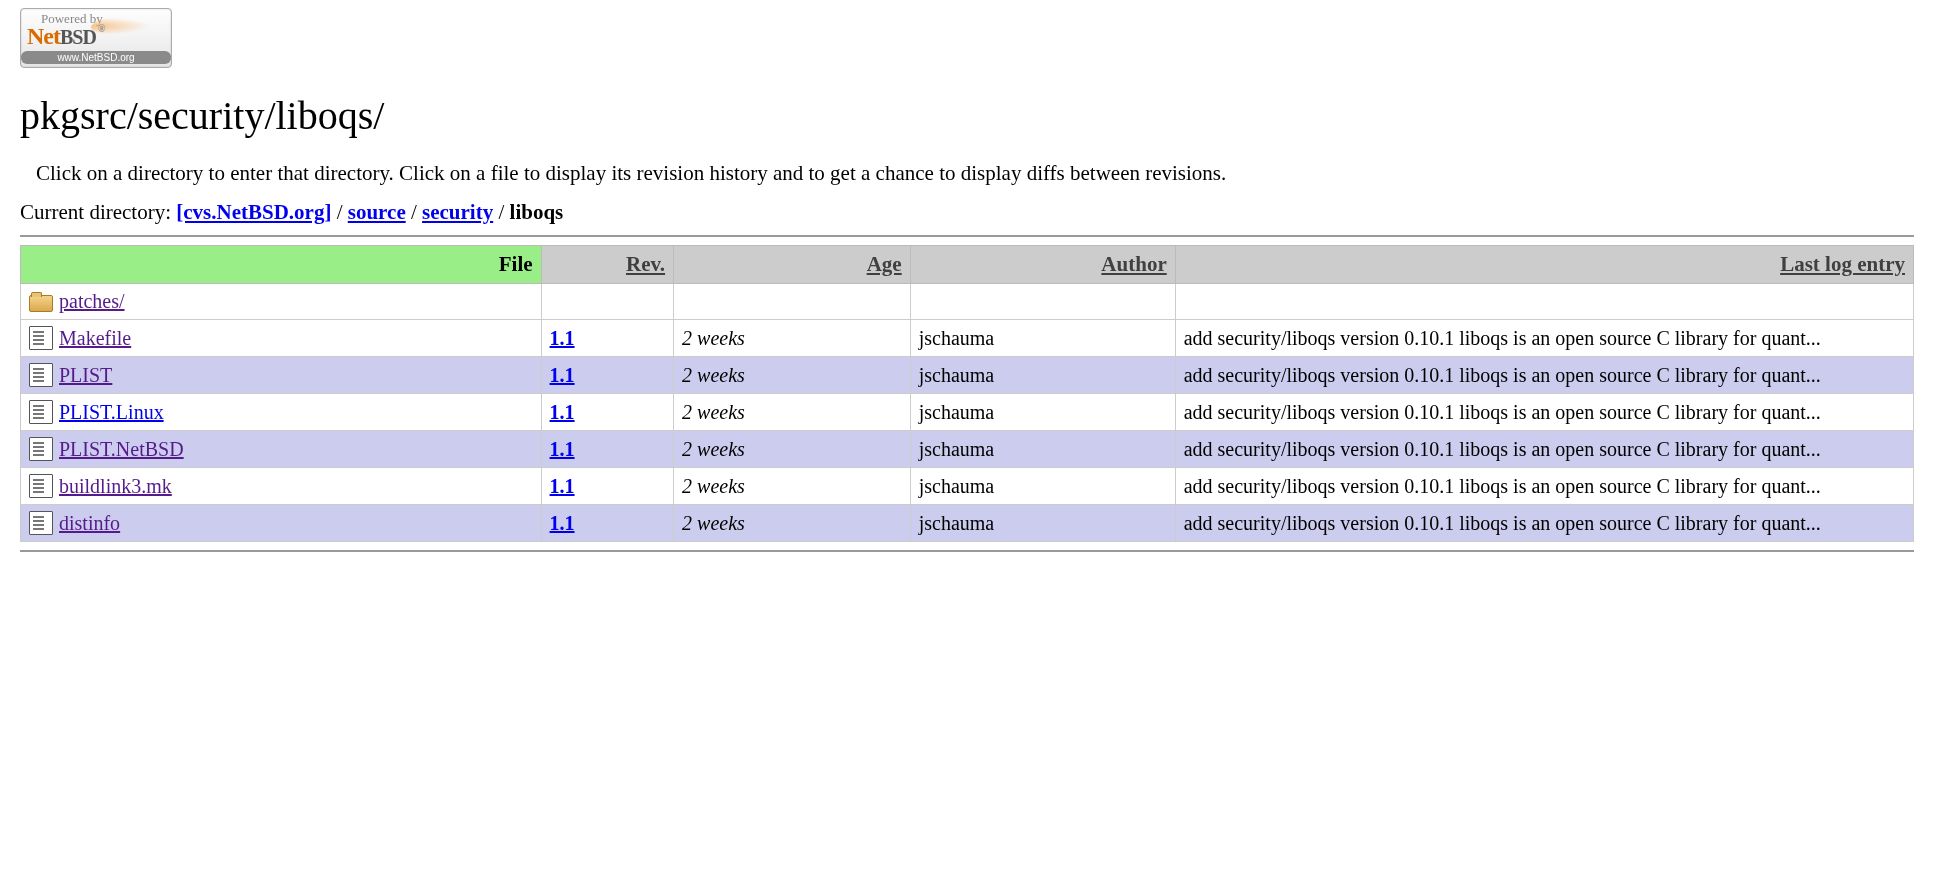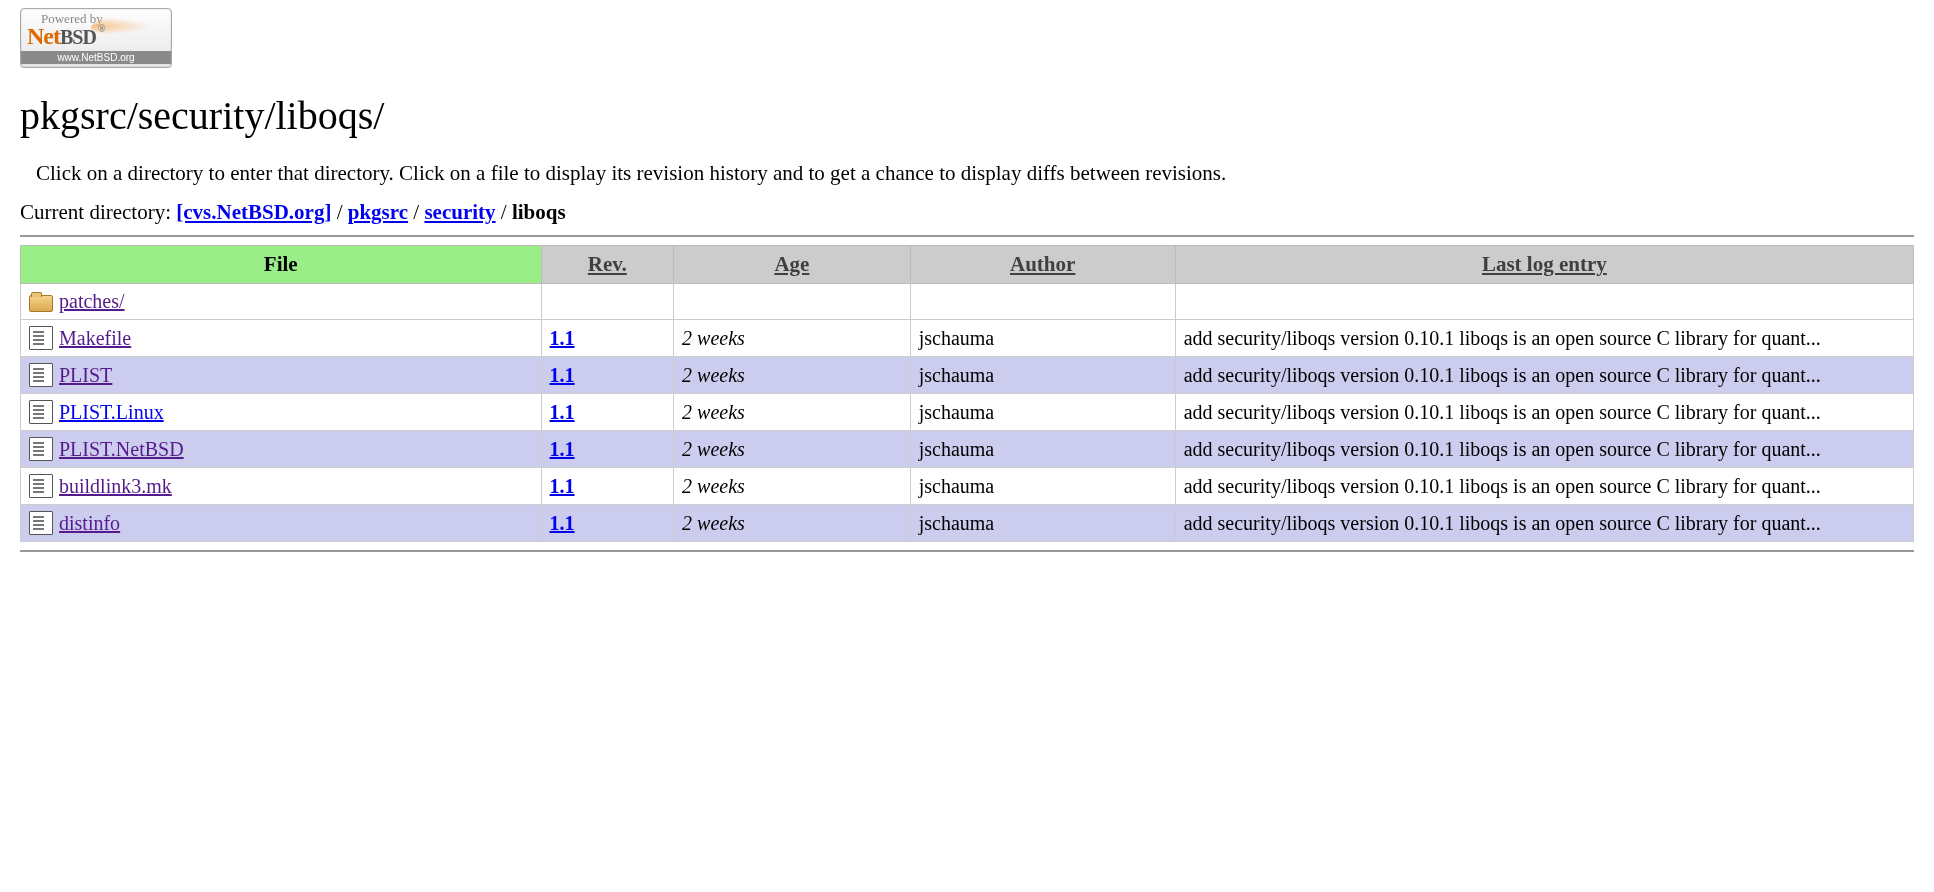--- a/index.html
+++ b/index.html
@@ -76,20 +76,21 @@
     position: absolute;
     bottom: 3px;
     left: 0;
     right: 0;
     text-align: center;
     font-size: 10px;
     font-family: Arial, sans-serif;
     color: #fff;
     background: #8a8a8a;
     padding: 1px 0;
+    border-radius: 6px;
   }
   h1.page-title {
     text-align: left;
     font-size: 40px;
     font-weight: normal;
     margin: 18px 0 22px 0;
   }
   p.intro {
     margin: 14px 16px;
     font-size: 21px;
@@ -111,21 +112,21 @@
     border-collapse: collapse;
     table-layout: fixed;
   }
   table.listing col.c-file   { width: 27.5%; }
   table.listing col.c-rev    { width: 7%; }
   table.listing col.c-age    { width: 12.5%; }
   table.listing col.c-author { width: 14%; }
   table.listing col.c-log    { width: 39%; }
 
   table.listing th {
-    text-align: center;
+    text-align: right;
     font-weight: bold;
     padding: 6px 8px;
     font-size: 21px;
     border: 1px solid #bbb;
     background: #cccccc;
   }
   table.listing th.sorted {
     background: #99ee88;
   }
   table.listing th a {
@@ -236,21 +237,21 @@
   </a>
 
   <h1 class="page-title">pkgsrc/security/liboqs/</h1>
 
   <p class="intro">Click on a directory to enter that directory. Click on a file to display its revision history and to get a chance to display diffs between revisions.</p>
 
   <p class="breadcrumb">
     <span>Current directory: </span>
     <b><a href="#">[cvs.NetBSD.org]</a></b>
     <span> / </span>
-    <b><a href="#">pkgsrc</a></b>
+    <b><a href="#">source</a></b>
     <span> / </span>
     <b><a href="#">security</a></b>
     <span> / </span>
     <b>liboqs</b>
   </p>
 
   <hr class="sep">
 
   <table class="listing">
     <colgroup>

